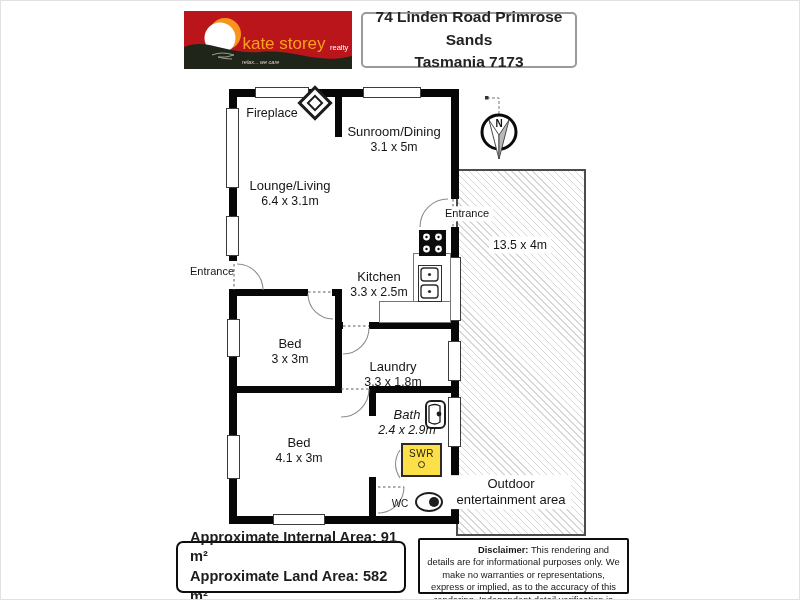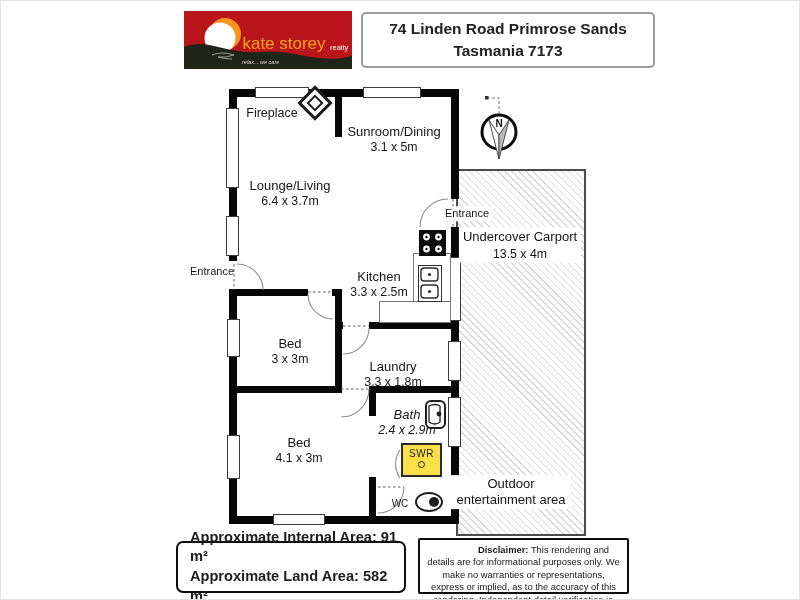--- a/index.html
+++ b/index.html
@@ -18,21 +18,21 @@
          background:repeating-linear-gradient(45deg,#ffffff 0px,#ffffff 4px,#d7d7d7 4px,#d7d7d7 5px);}
   .fixture{position:absolute;box-sizing:border-box;z-index:4;}
   svg.overlay{position:absolute;left:0;top:0;z-index:5;pointer-events:none;}
   .box{position:absolute;box-sizing:border-box;border:2px solid #0d0d0d;background:#fff;z-index:6;}
   #areaBox{left:175px;top:540px;width:230px;height:52px;border-radius:7px;
            display:flex;flex-direction:column;justify-content:center;padding-left:12px;
            font-size:14.6px;font-weight:600;color:#1d1d1d;line-height:1.35;}
   #discBox{left:417px;top:537px;width:211px;height:56px;border-radius:2px;
            font-size:9.4px;line-height:1.32;text-align:center;padding:4px 6px;color:#161616;}
   #logo{position:absolute;left:183px;top:10px;width:168px;height:58px;background:#bb151c;z-index:6;}
-  #addrBox{position:absolute;left:360px;top:11px;width:294px;height:56px;border:2px solid #9a9a9a;
+  #addrBox{position:absolute;left:360px;top:11px;width:216px;height:56px;border:2px solid #9a9a9a;
            border-radius:5px;box-sizing:border-box;display:flex;flex-direction:column;justify-content:center;
            text-align:center;font-size:15.5px;font-weight:600;color:#222;line-height:1.45;z-index:6;}
   .b{font-weight:700;padding-left:40px;}
   .outwrap{width:112px;white-space:normal;}
 </style>
 </head>
 <body>
 
 <div id="stage">
 
@@ -154,21 +154,21 @@
   <div class="fixture" style="left:414px;top:491px;width:28px;height:20px;border:2px solid #1e1e1e;border-radius:50%;background:#fff;">
     <div style="position:absolute;right:2px;top:3px;width:10px;height:10px;border-radius:50%;background:#1e1e1e;"></div>
   </div>
 
   <div class="lbl" style="left:393px;top:138px;">
     <div>Sunroom/Dining</div>
       <div class="dims">3.1 x 5m</div>
   </div>
   <div class="lbl" style="left:289px;top:192px;">
     <div>Lounge/Living</div>
-      <div class="dims">6.4 x 3.7m</div>
+      <div class="dims">6.4 x 3.1m</div>
   </div>
   <div class="lbl" style="left:378px;top:267px;margin-top:16px;">
     <div>Kitchen</div>
       <div class="dims">3.3 x 2.5m</div>
   </div>
   <div class="lbl" style="left:289px;top:350px;">
     <div>Bed</div>
       <div class="dims">3 x 3m</div>
   </div>
   <div class="lbl" style="left:392px;top:357px;margin-top:16px;">
@@ -177,21 +177,20 @@
   </div>
   <div class="lbl" style="left:298px;top:449px;">
     <div>Bed</div>
       <div class="dims">4.1 x 3m</div>
   </div>
   <div class="lbl" style="left:406px;top:421px;font-style:italic;">
     <div>Bath</div>
       <div class="dims">2.4 x 2.9m</div>
   </div>
   <div class="lbl" style="left:519px;top:244px;">
-    <div class="whitebg">Undercover Carport</div>
       <div class="dims whitebg">13.5 x 4m</div>
   </div>
   <div class="lbl outwrap whitebg" style="left:510px;top:491px;">Outdoor entertainment area</div>
 
   <div class="lbl" style="left:271px;top:113px;font-size:12.5px;">Fireplace</div>
   <div class="lbl small whitebg" style="left:466px;top:213px;">Entrance</div>
   <div class="lbl small" style="left:211px;top:271px;">Entrance</div>
   <div class="lbl tiny" style="left:399px;top:503px;">WC</div>
 
   <div class="box" id="areaBox">

